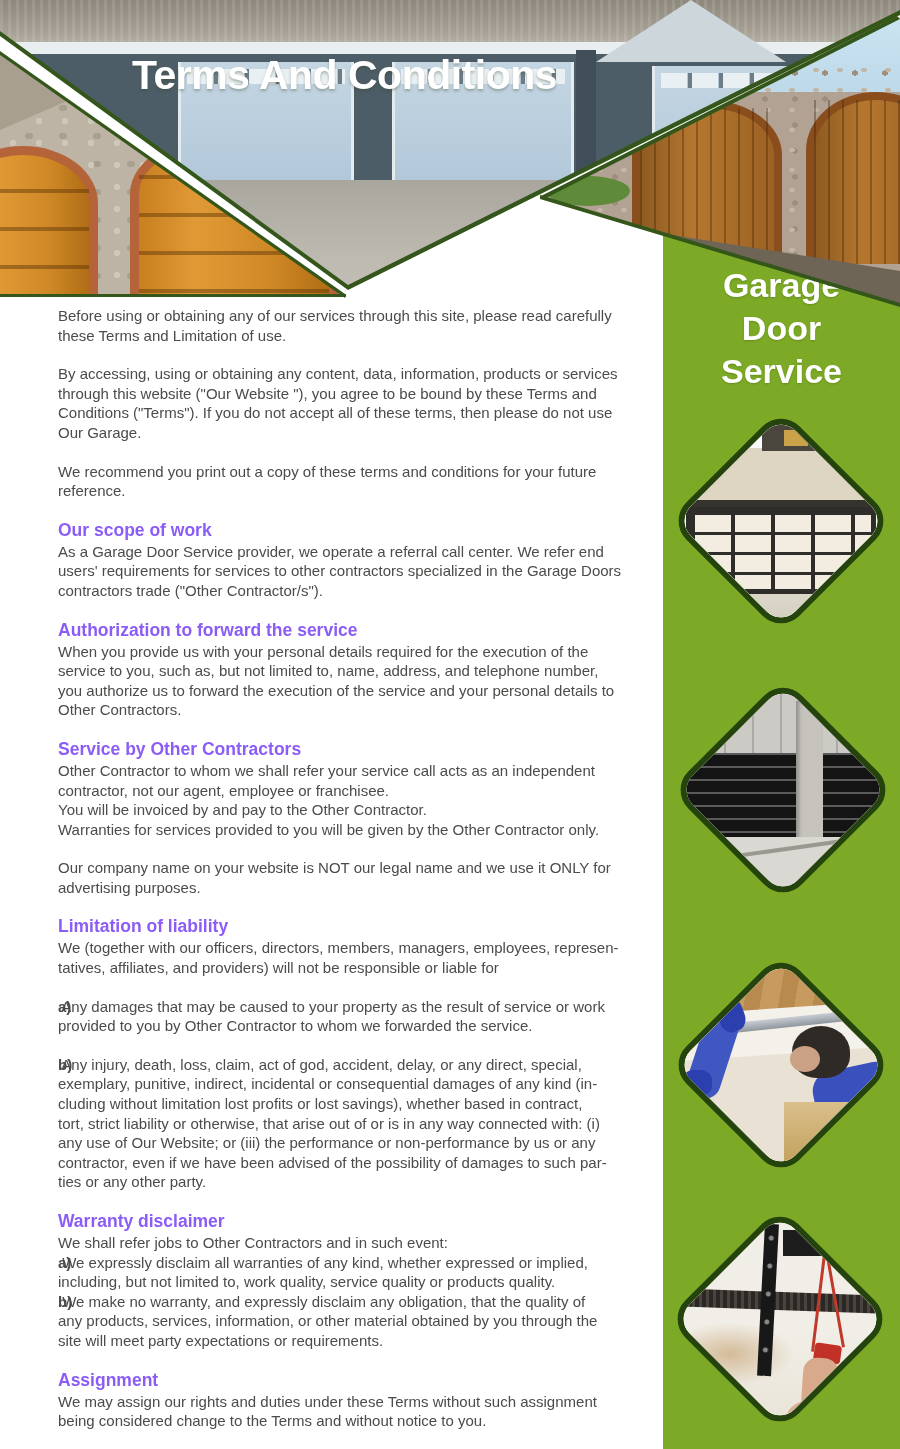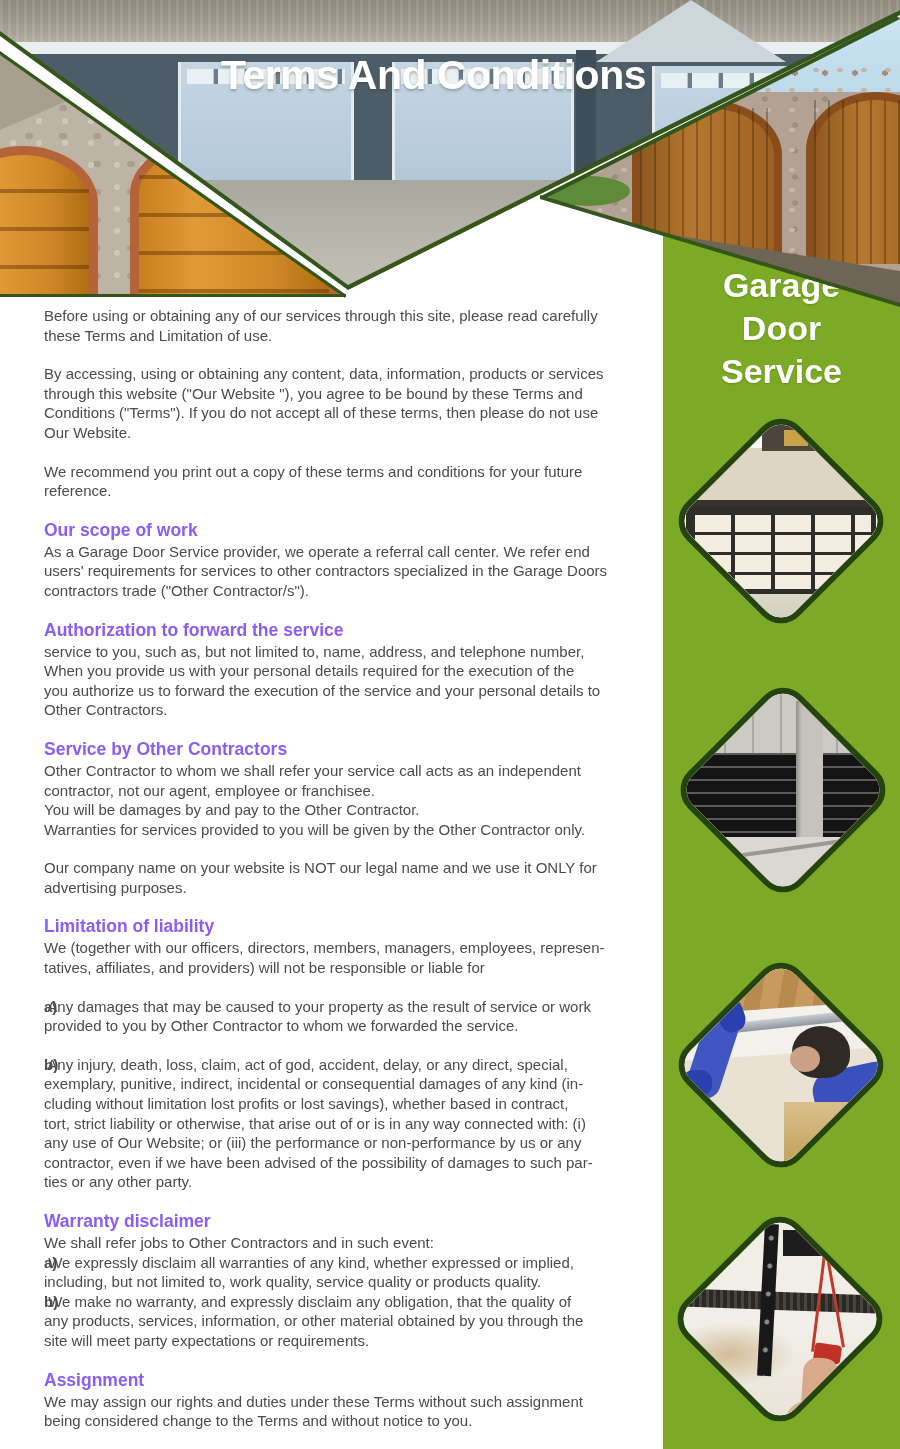--- a/index.html
+++ b/index.html
@@ -78,21 +78,21 @@
 
   
   .edge{left:0;top:0;width:900px;height:312px;background:#35561a;}
   .e1{clip-path:polygon(0 31px,348px 285px,348px 290px,0 36px);}
   .e2{clip-path:polygon(348px 285px,900px 10px,900px 15px,348px 290px);}
   .e3{clip-path:polygon(0 51px,345px 294px,345px 298px,0 55px);}
   .e4{clip-path:polygon(0 294px,346px 294px,346px 297px,0 297px);}
   .e5{clip-path:polygon(540px 195px,900px 303px,900px 307px,540px 199px);}
   .e6{clip-path:polygon(541px 196px,897px 16px,900px 19px,544px 199px);}
 
-  .hero-title{left:146px;top:52px;width:500px;text-align:right;color:#ffffff;
+  .hero-title{left:132px;top:52px;width:500px;text-align:left;color:#ffffff;
     font-size:41px;font-weight:bold;letter-spacing:-.5px;
     text-shadow:0 2px 3px rgba(55,70,35,.35);}
 
   
   .diamond{width:160px;height:160px;transform:rotate(45deg);border:6px solid #24430d;
     border-radius:26px;overflow:hidden;background:#fff;}
   .d1{left:701px;top:441px;} .d2{left:703px;top:710px;}
   .d3{left:701px;top:985px;} .d4{left:700px;top:1239px;}
   .dinner{left:50%;top:50%;width:230px;height:230px;
     transform:translate(-50%,-50%) rotate(-45deg);}
@@ -149,21 +149,21 @@
     background:repeating-linear-gradient(90deg,#2b2724 0 4px,#4a443f 4px 7px);}
   .s4 .bracket{left:96px;top:20px;width:14px;height:152px;background:#181818;transform:rotate(3deg);
     background-image:radial-gradient(circle,#8a8a8a 2px,transparent 3px);background-size:14px 28px;}
   .s4 .cord1{left:152px;top:50px;width:3px;height:98px;background:#c0392b;transform:rotate(7deg);}
   .s4 .cord2{left:169px;top:52px;width:3px;height:92px;background:#c0392b;transform:rotate(-10deg);}
   .s4 .handle{left:149px;top:140px;width:27px;height:19px;background:#c23128;border-radius:4px;transform:rotate(8deg);}
   .s4 .hand{left:137px;top:154px;width:35px;height:62px;background:#d8a98a;border-radius:14px 14px 8px 8px;transform:rotate(4deg);}
   .s4 .arm{left:118px;top:200px;width:58px;height:52px;background:#dcb094;border-radius:20px;transform:rotate(20deg);}
 
   
-  .content{left:44px;top:306px;width:620px;color:#4b4b49;font-size:15px;line-height:19.6px;}
+  .content{left:58px;top:306px;width:620px;color:#4b4b49;font-size:15px;line-height:19.6px;}
   .content .para{position:static;margin:0 0 19px;}
   .content .line{position:static;white-space:pre;}
   .content .sec-heading{position:static;font-size:17.5px;font-weight:bold;
     color:#8b5cf6;line-height:21px;margin:0 0 1px;}
 </style>
 </head>
 <body>
 
 <div class="page">
 
@@ -284,44 +284,44 @@
 
   <div class="content">
       <div class="para">
         <div class="line">Before using or obtaining any of our services through this site, please read carefully</div>
         <div class="line">these Terms and Limitation of use.</div>
       </div>
       <div class="para">
         <div class="line">By accessing, using or obtaining any content, data, information, products or services</div>
         <div class="line">through this website ("Our Website "), you agree to be bound by these Terms and</div>
         <div class="line">Conditions ("Terms"). If you do not accept all of these terms, then please do not use</div>
-        <div class="line">Our Website.</div>
+        <div class="line">Our Garage.</div>
       </div>
       <div class="para">
         <div class="line">We recommend you print out a copy of these terms and conditions for your future</div>
         <div class="line">reference.</div>
       </div>
       <div class="sec-heading">Our scope of work</div>
       <div class="para">
         <div class="line">As a Garage Door Service provider, we operate a referral call center. We refer end</div>
         <div class="line">users' requirements for services to other contractors specialized in the Garage Doors</div>
         <div class="line">contractors trade ("Other Contractor/s").</div>
       </div>
       <div class="sec-heading">Authorization to forward the service</div>
       <div class="para">
+        <div class="line">When you provide us with your personal details required for the execution of the</div>
         <div class="line">service to you, such as, but not limited to, name, address, and telephone number,</div>
-        <div class="line">When you provide us with your personal details required for the execution of the</div>
         <div class="line">you authorize us to forward the execution of the service and your personal details to</div>
         <div class="line">Other Contractors.</div>
       </div>
       <div class="sec-heading">Service by Other Contractors</div>
       <div class="para">
         <div class="line">Other Contractor to whom we shall refer your service call acts as an independent</div>
         <div class="line">contractor, not our agent, employee or franchisee.</div>
-        <div class="line">You will be damages by and pay to the Other Contractor.</div>
+        <div class="line">You will be invoiced by and pay to the Other Contractor.</div>
         <div class="line">Warranties for services provided to you will be given by the Other Contractor only.</div>
       </div>
       <div class="para">
         <div class="line">Our company name on your website is NOT our legal name and we use it ONLY for</div>
         <div class="line">advertising purposes.</div>
       </div>
       <div class="sec-heading">Limitation of liability</div>
       <div class="para">
         <div class="line">We (together with our officers, directors, members, managers, employees, represen-</div>
         <div class="line">tatives, affiliates, and providers) will not be responsible or liable for</div>

